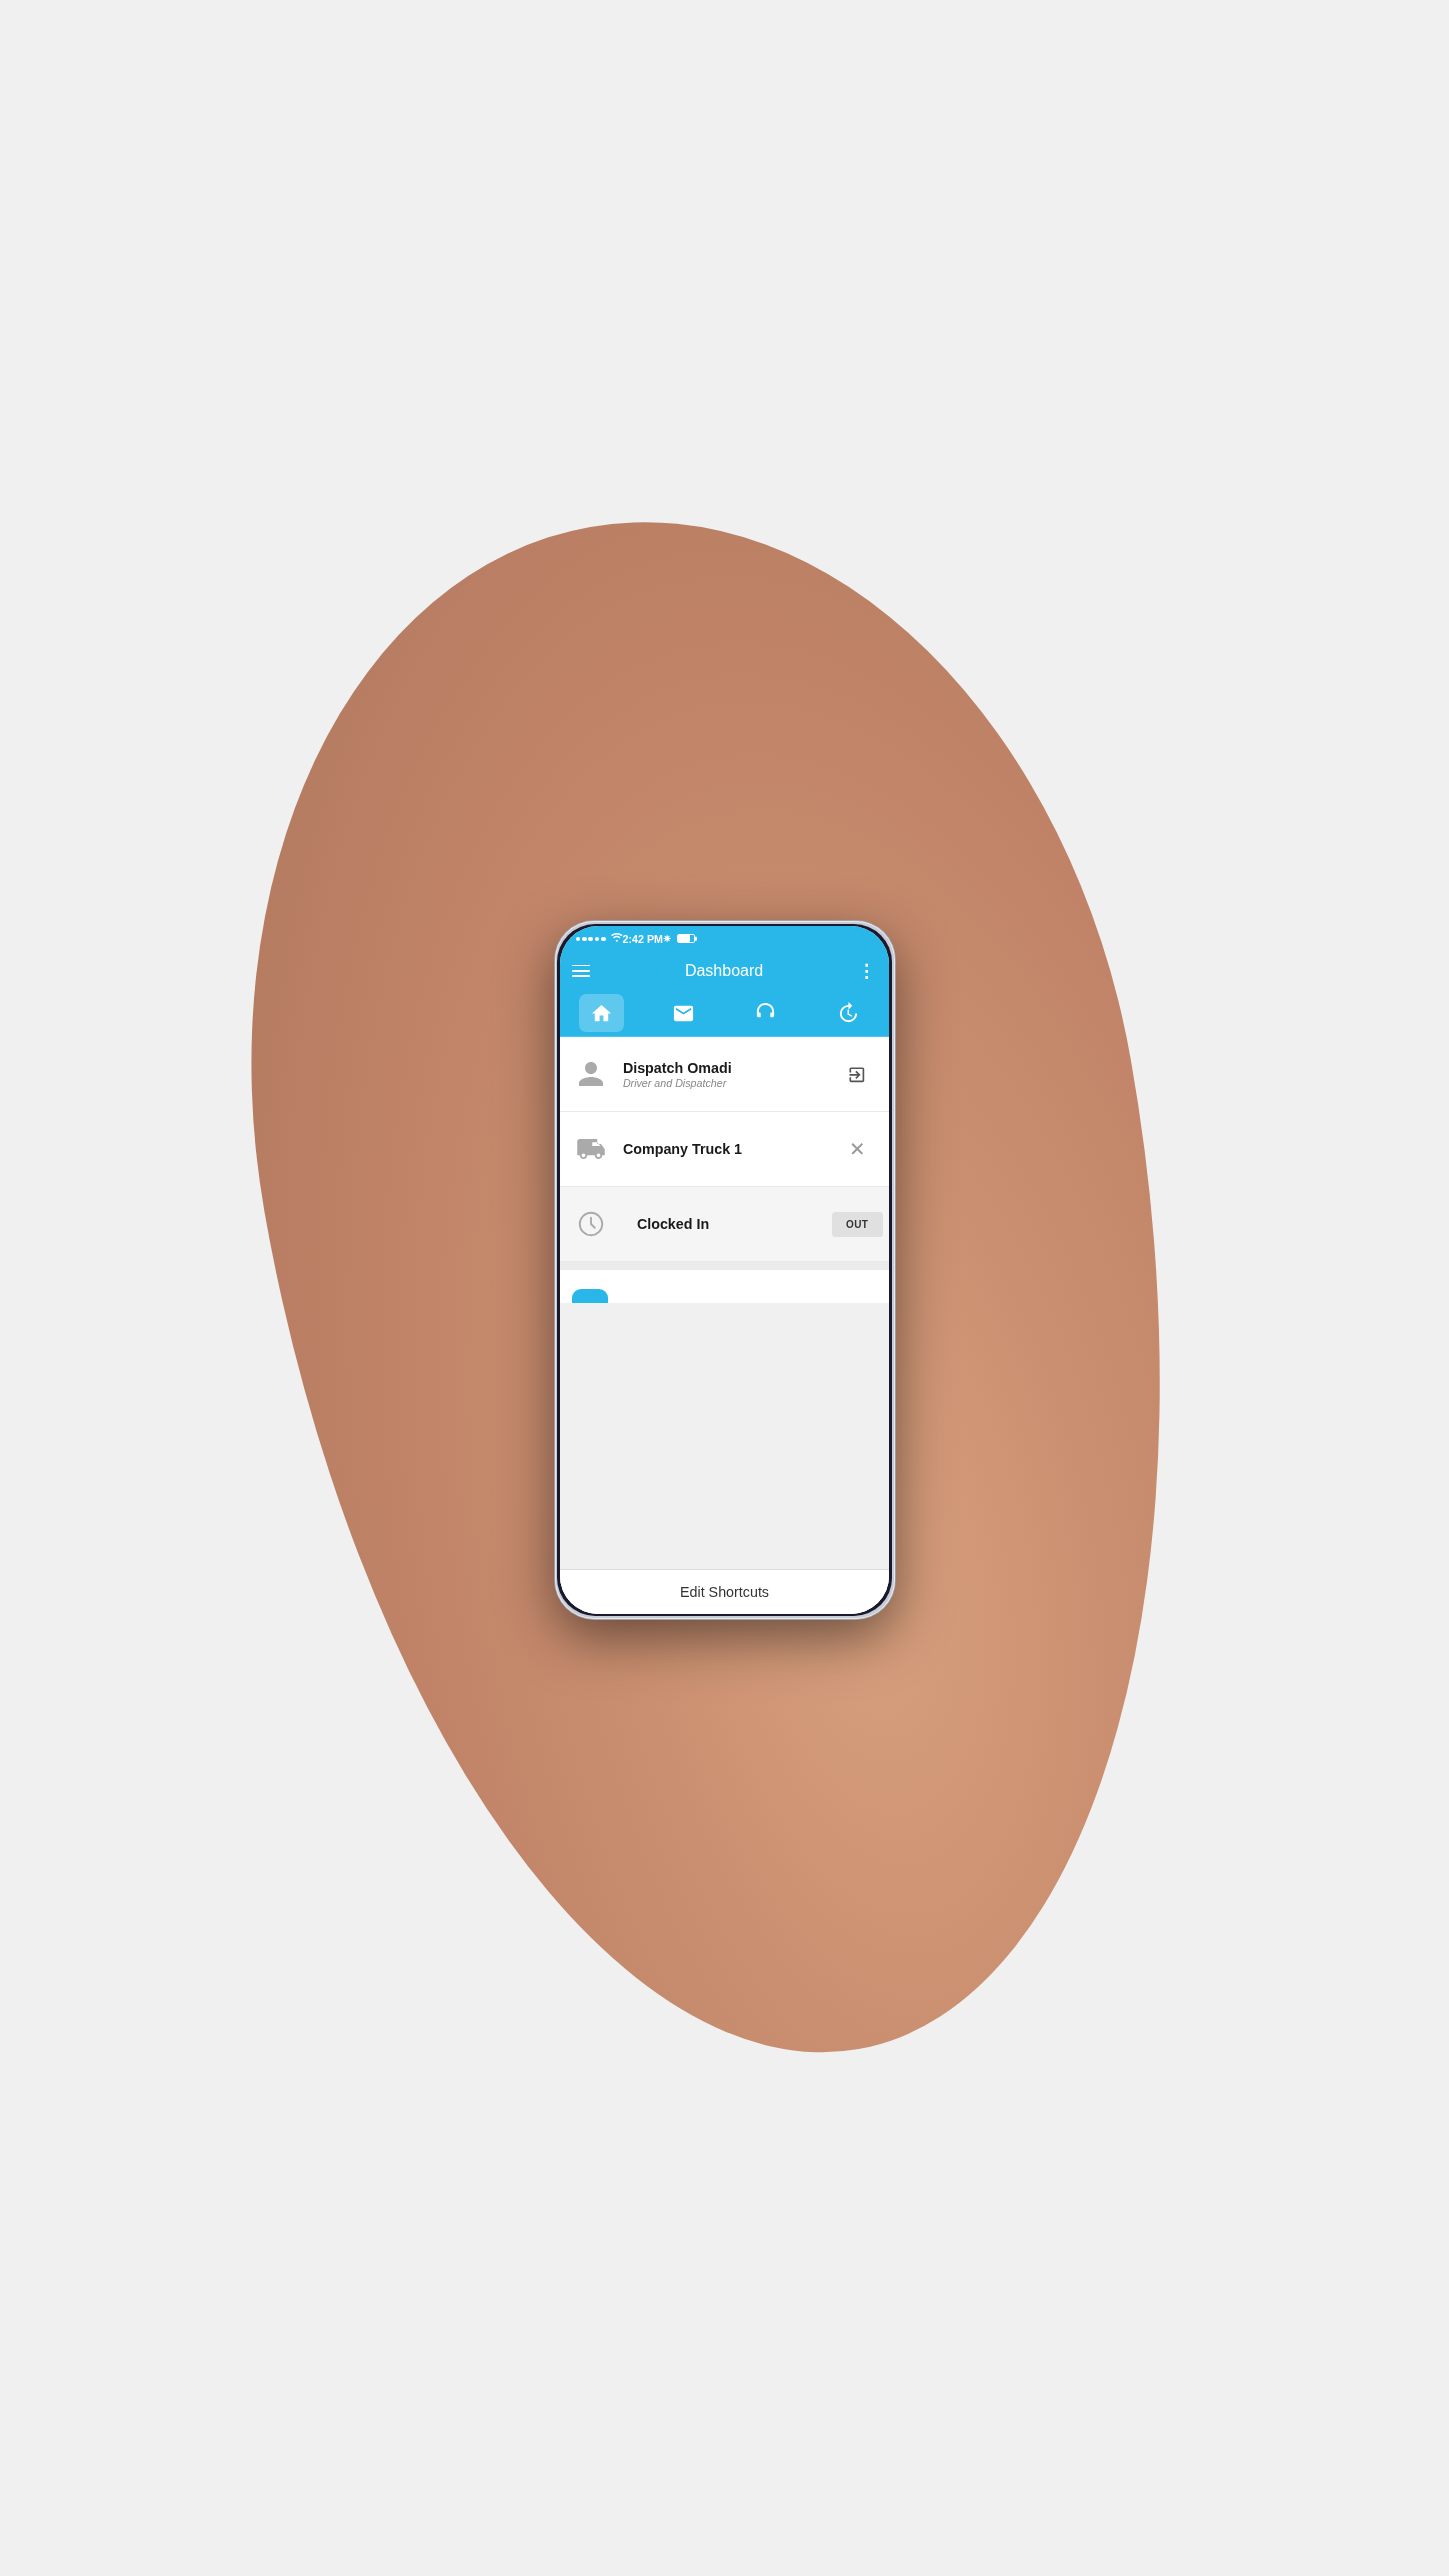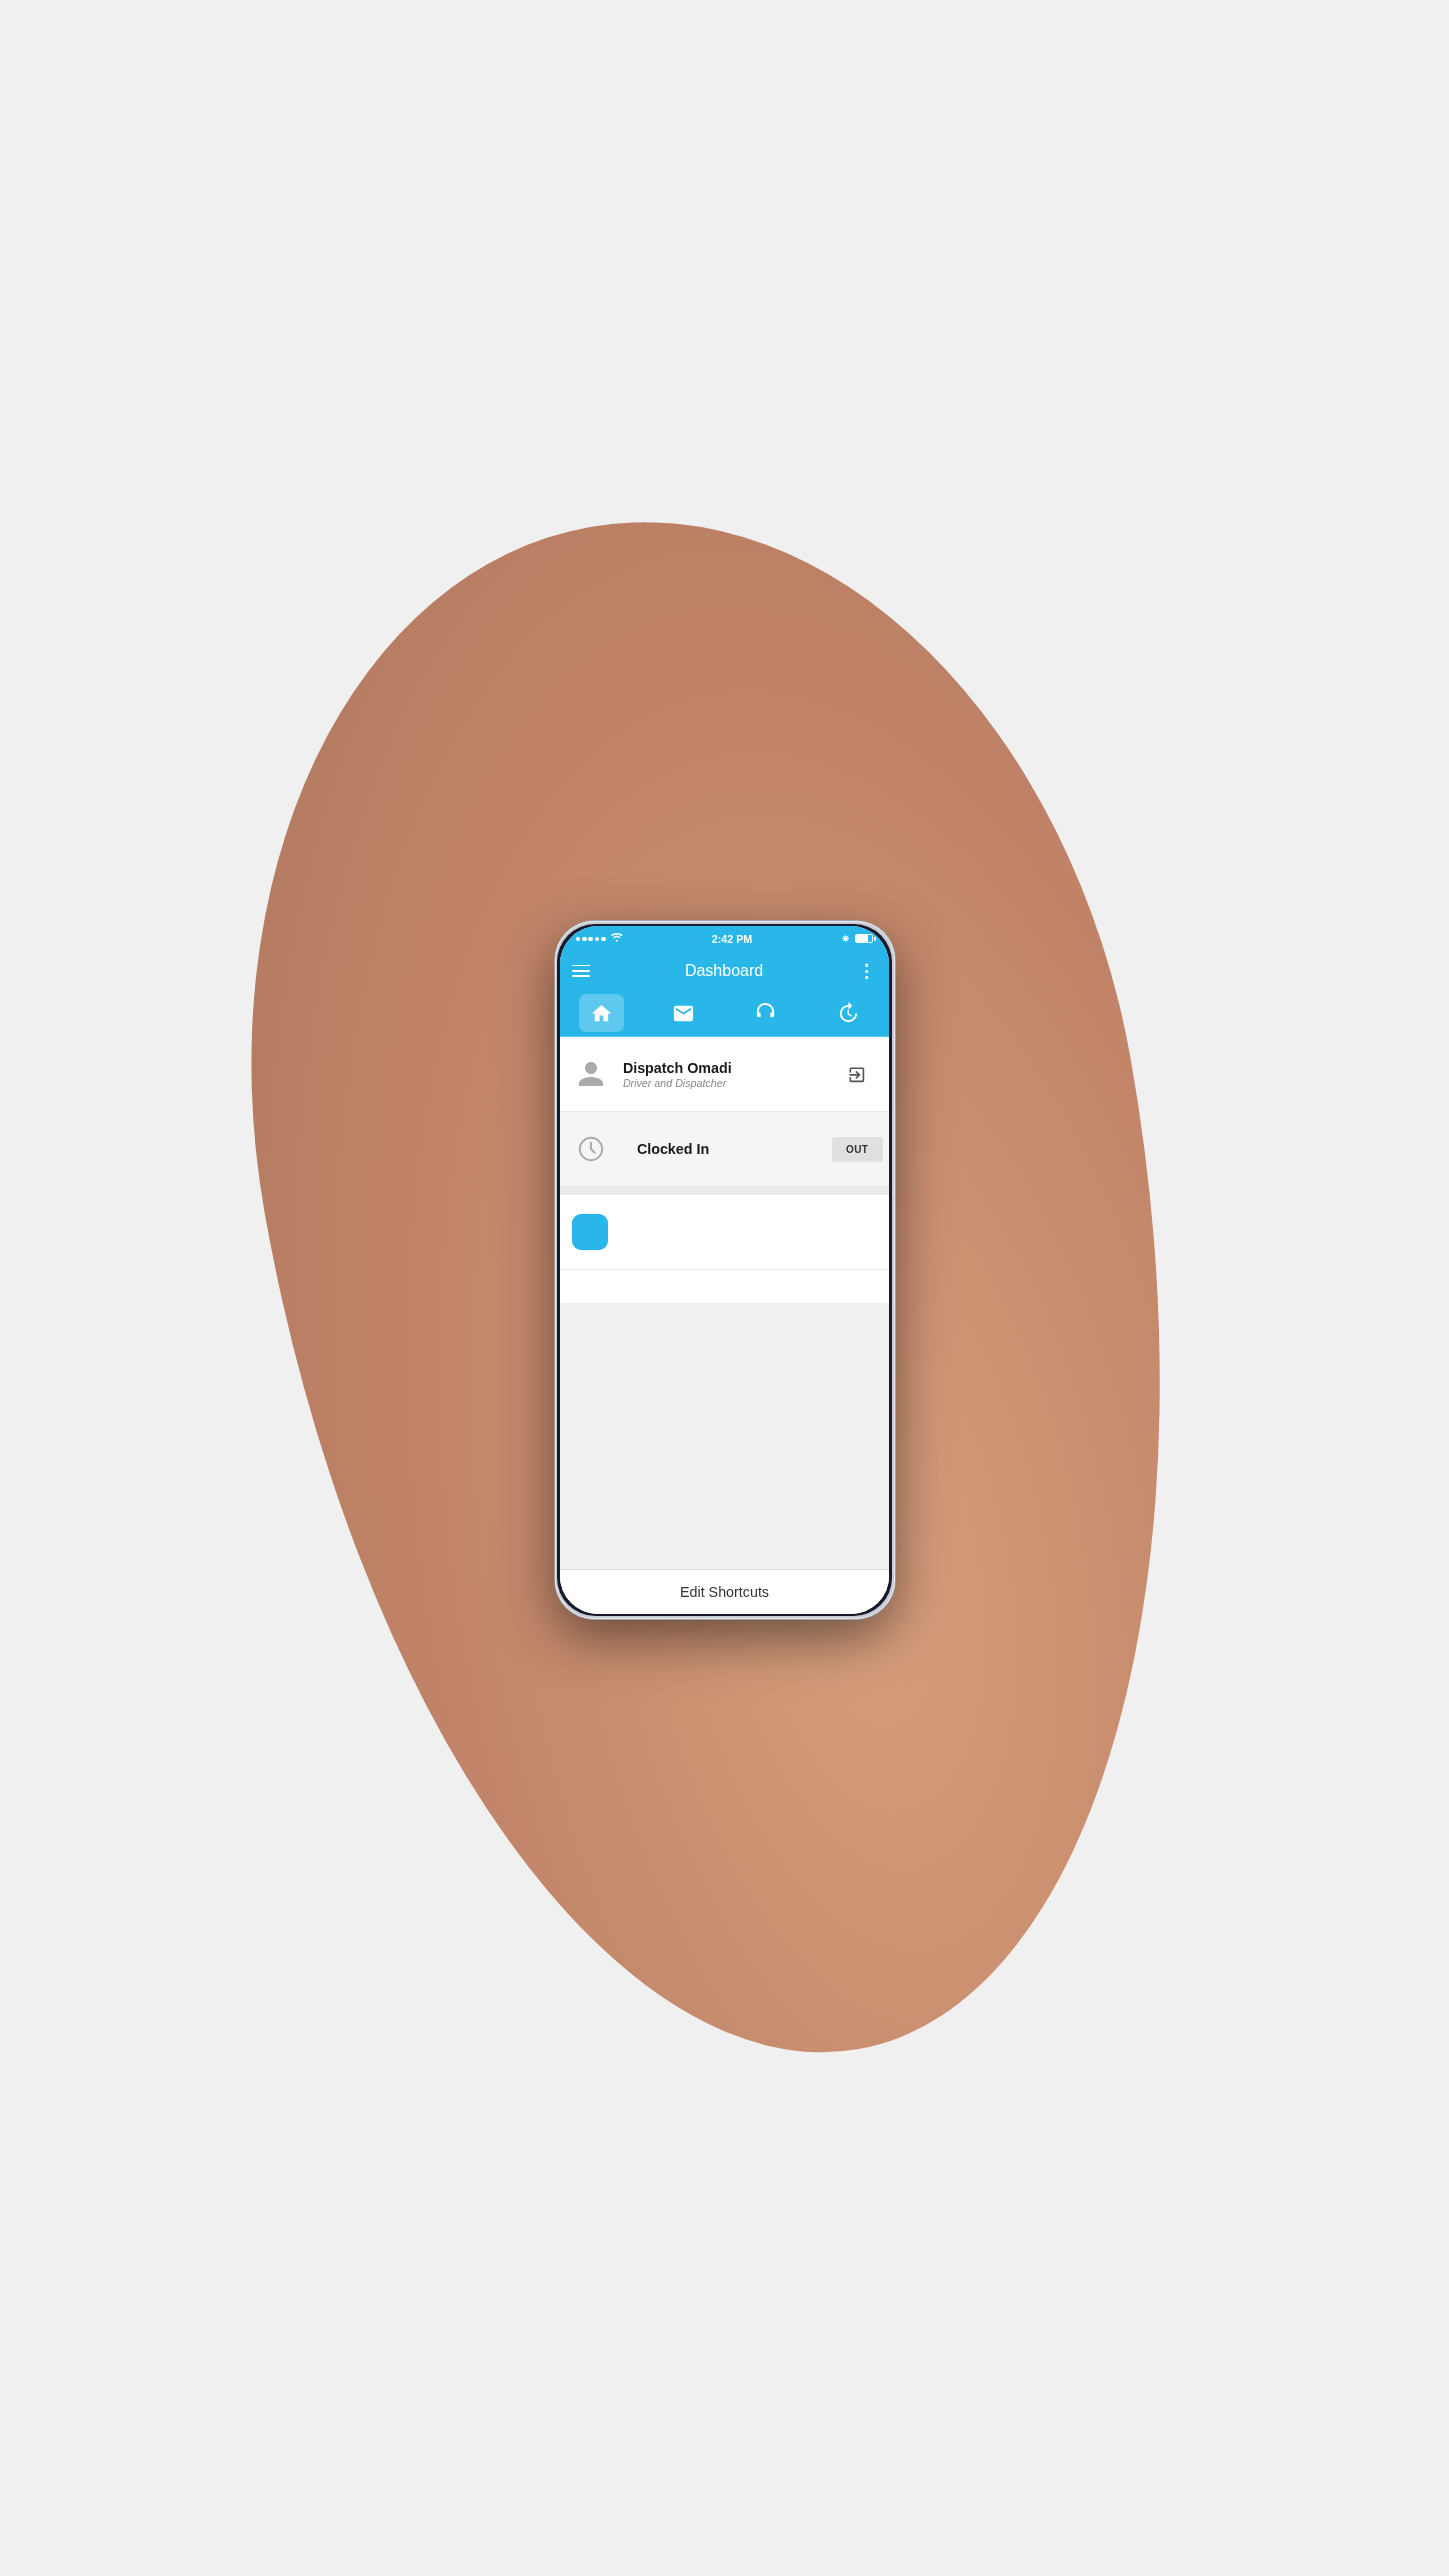--- a/index.html
+++ b/index.html
@@ -56,21 +56,21 @@
       overflow: hidden;
       position: relative;
     }
 
     
     .status-bar {
       background: #29b6e8;
       height: 25px;
       display: flex;
       align-items: center;
-      justify-content: space-between;
+      justify-content: flex-start;
       padding: 0 16px;
       font-size: 9.8px;
       color: white;
       font-weight: 600;
     }
 
     .status-left {
       display: flex;
       align-items: center;
       gap: 3.6px;
@@ -455,20 +455,33 @@
                 <div class="list-title">Dispatch Omadi</div>
                 <div class="list-subtitle">Driver and Dispatcher</div>
               </div>
               <div class="list-action">
                 <svg viewBox="0 0 24 24" fill="#555" width="21.5" height="21.5">
                   <path d="M10.09 15.59L11.5 17l5-5-5-5-1.41 1.41L12.67 11H3v2h9.67l-2.58 2.59zM19 3H5c-1.11 0-2 .9-2 2v4h2V5h14v14H5v-4H3v4c0 1.1.89 2 2 2h14c1.1 0 2-.9 2-2V5c0-1.1-.9-2-2-2z"></path>
                 </svg>
               </div>
             </div>
 
+            <div class="list-row">
+              <div class="list-icon">
+                <svg viewBox="0 0 24 24" fill="#aaa">
+                  <path d="M18 18.5c.83 0 1.5-.67 1.5-1.5s-.67-1.5-1.5-1.5-1.5.67-1.5 1.5.67 1.5 1.5 1.5zm1.5-9l-2.5-3H13v3h6.5zM6 18.5c.83 0 1.5-.67 1.5-1.5S6.83 15.5 6 15.5 4.5 16.17 4.5 17s.67 1.5 1.5 1.5zM20 8l3 4v5h-2c0 1.66-1.34 3-3 3s-3-1.34-3-3H9c0 1.66-1.34 3-3 3s-3-1.34-3-3H1V6c0-1.11.89-2 2-2h14v4h3z"></path>
+                </svg>
+              </div>
+              <div class="list-text">
+                <div class="list-title">Company Truck 1</div>
+              </div>
+              <div class="list-action">
+                <span class="close-icon">✕</span>
+              </div>
+            </div>
 
             <div class="list-row gray-bg">
               <div class="list-icon">
                 <svg viewBox="0 0 24 24" fill="none" stroke="#aaa" stroke-width="1.5" width="30" height="30">
                   <circle cx="12" cy="12" r="9"></circle>
                   <path d="M12 7v5l3 3" stroke-linecap="round"></path>
                 </svg>
               </div>
               <div class="list-text">
                 <div class="list-title">Clocked In</div>

